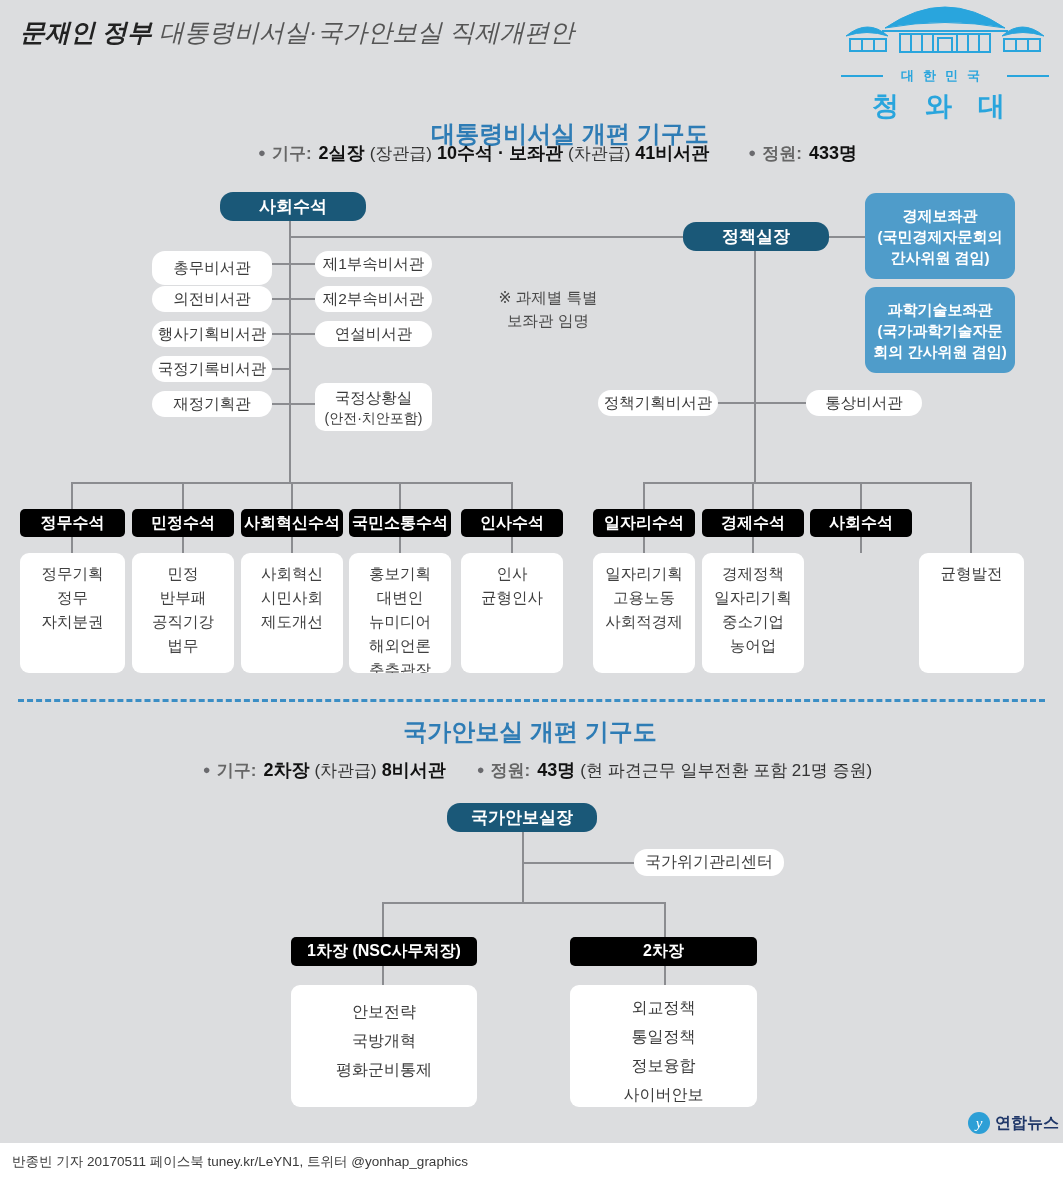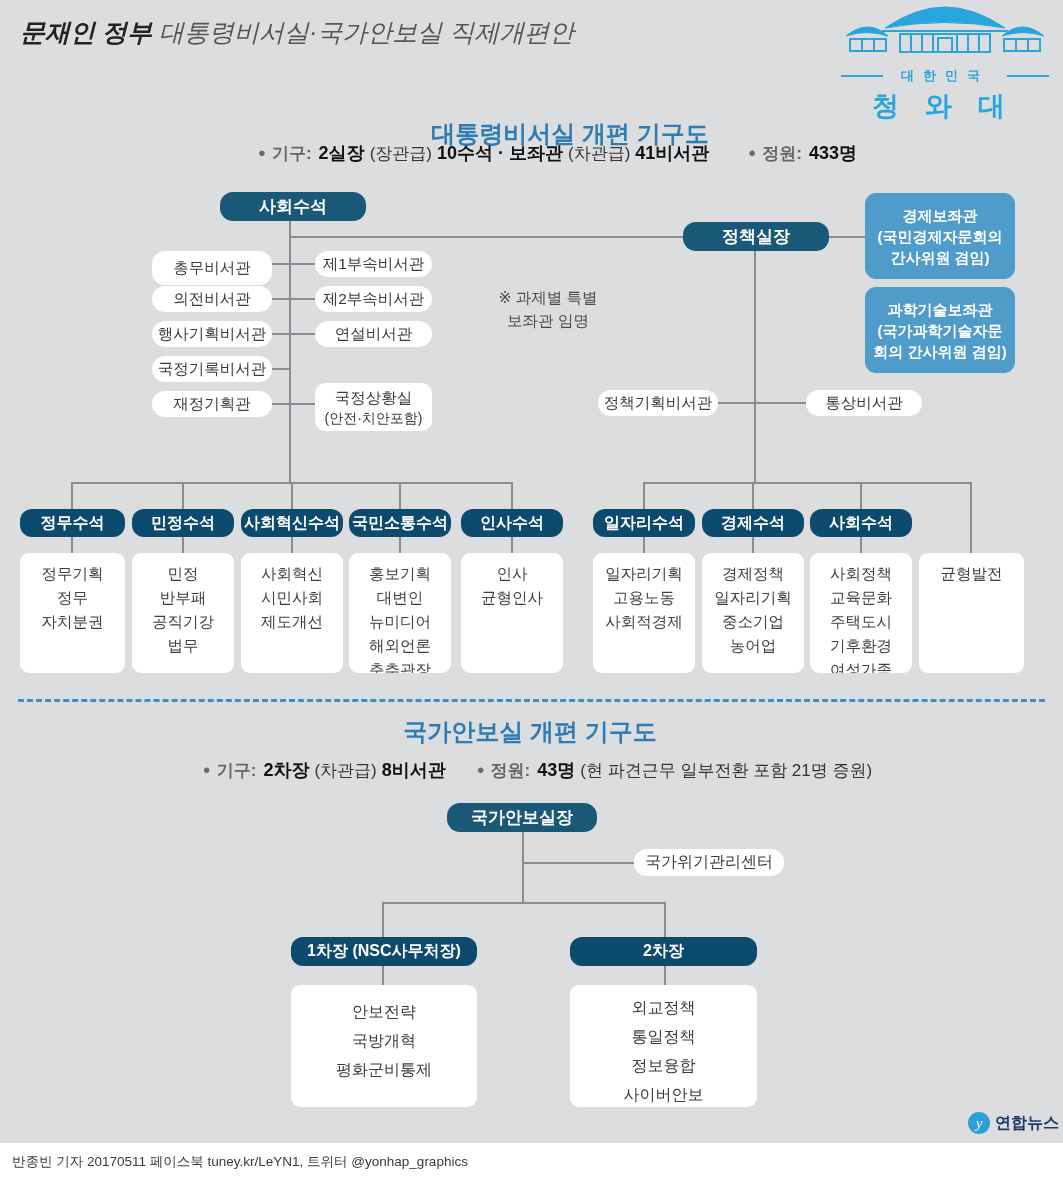--- a/index.html
+++ b/index.html
@@ -1,20 +1,20 @@
 <!DOCTYPE html>
 <html><head>
 <meta charset="utf-8">
 <style>
   html,body{margin:0;padding:0;background:#fff;font-family:"Liberation Sans","DejaVu Sans",sans-serif;}
   #canvas{position:relative;width:1063px;height:1180px;background:#dcdddf;overflow:hidden;}
   .abs{position:absolute;}
   
   .box-dark{background:#1a5878;color:#fff;font-weight:bold;font-size:17px;display:flex;align-items:center;justify-content:center;border-radius:13px;}
-  .box-med{background:#0c4a6e;color:#fff;font-weight:bold;font-size:16px;display:flex;align-items:center;justify-content:center;border-radius:12px;}
+  .box-med{background:#000000;color:#fff;font-weight:bold;font-size:16px;display:flex;align-items:center;justify-content:center;border-radius:5px;}
   .box-light{background:#4f9cca;color:#fff;font-weight:bold;font-size:15px;border-radius:11px;display:flex;flex-direction:column;align-items:center;justify-content:center;line-height:21px;text-align:center;}
   .box-wsm{background:#fff;color:#3b3b3b;font-size:15.5px;display:flex;align-items:center;justify-content:center;border-radius:13px;}
   .box-wlg{background:#fff;color:#404040;font-size:15.5px;border-radius:9px;text-align:center;padding-top:9px;box-sizing:border-box;line-height:24px;overflow:hidden;}
   .box-wlg2{background:#fff;color:#3b3b3b;font-size:16px;border-radius:9px;text-align:center;padding-top:12px;box-sizing:border-box;line-height:29px;overflow:hidden;}
   
   .hline{background:#8b8c90;height:2px;}
   .vline{background:#8b8c90;width:2px;}
   
   .main-title{font-size:25px;white-space:nowrap;}
   .main-title b{color:#222;}
@@ -203,27 +203,20 @@
     <div>일자리기획</div>
     <div>고용노동</div>
     <div>사회적경제</div>
   </div>
   <div class="abs box-wlg" style="left:702px;top:553px;width:102px;height:120px;">
     <div>경제정책</div>
     <div>일자리기획</div>
     <div>중소기업</div>
     <div>농어업</div>
   </div>
-  <div class="abs box-wlg" style="left:810px;top:553px;width:102px;height:120px;">
-    <div>사회정책</div>
-    <div>교육문화</div>
-    <div>주택도시</div>
-    <div>기후환경</div>
-    <div>여성가족</div>
-  </div>
   <div class="abs box-wlg" style="left:919px;top:553px;width:105px;height:120px;">
     <div>균형발전</div>
   </div>
 
   <div class="abs dashed" style="left:18px;top:699px;width:1027px;"></div>
 
   <div class="abs sec-title" style="left:280px;top:716px;width:500px;">국가안보실 개편 기구도</div>
   <div class="abs stats" style="left:140px;top:758px;width:800px;">
     <span class="blt">●</span>
     <span class="lab">기구:</span>

